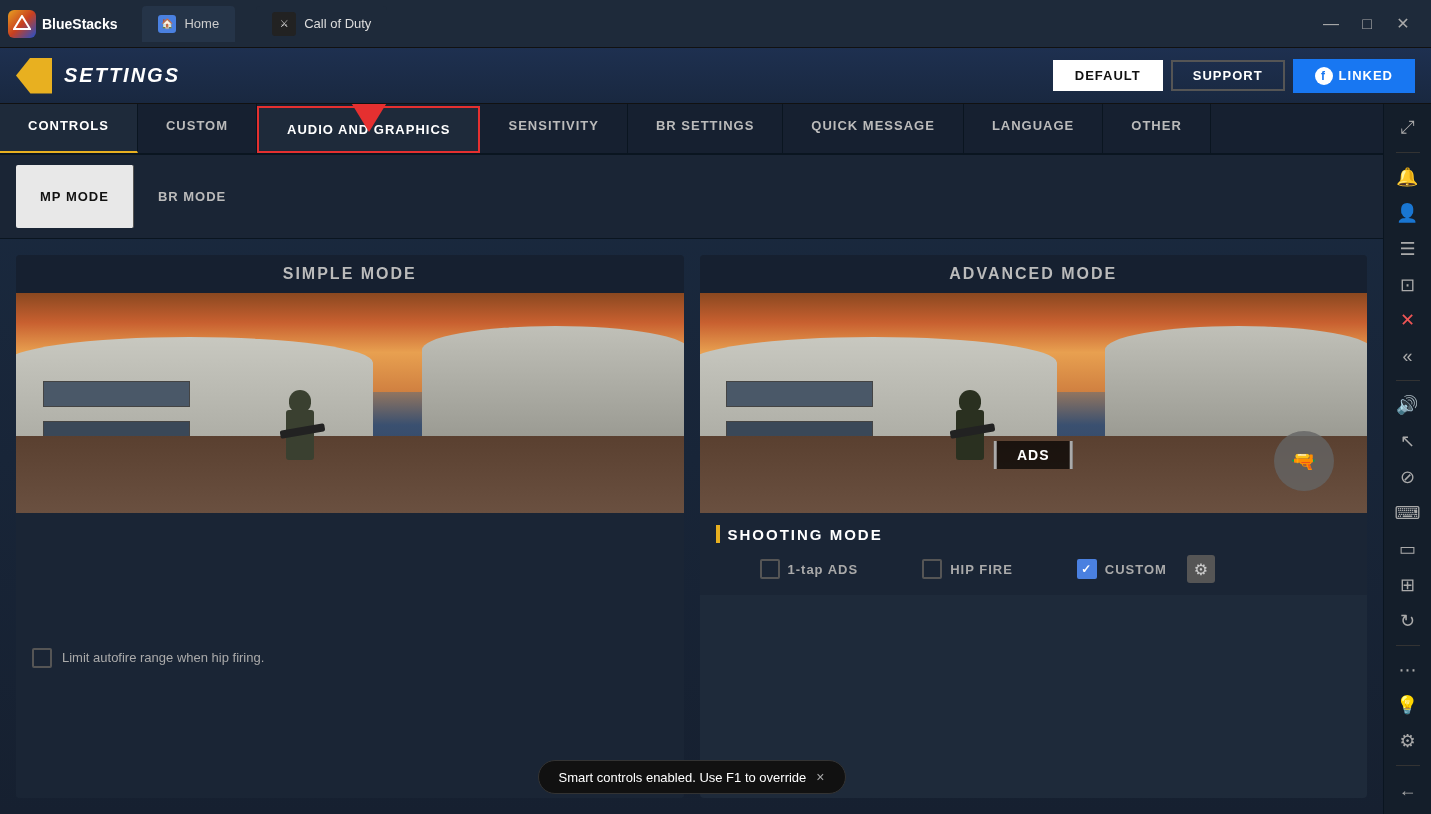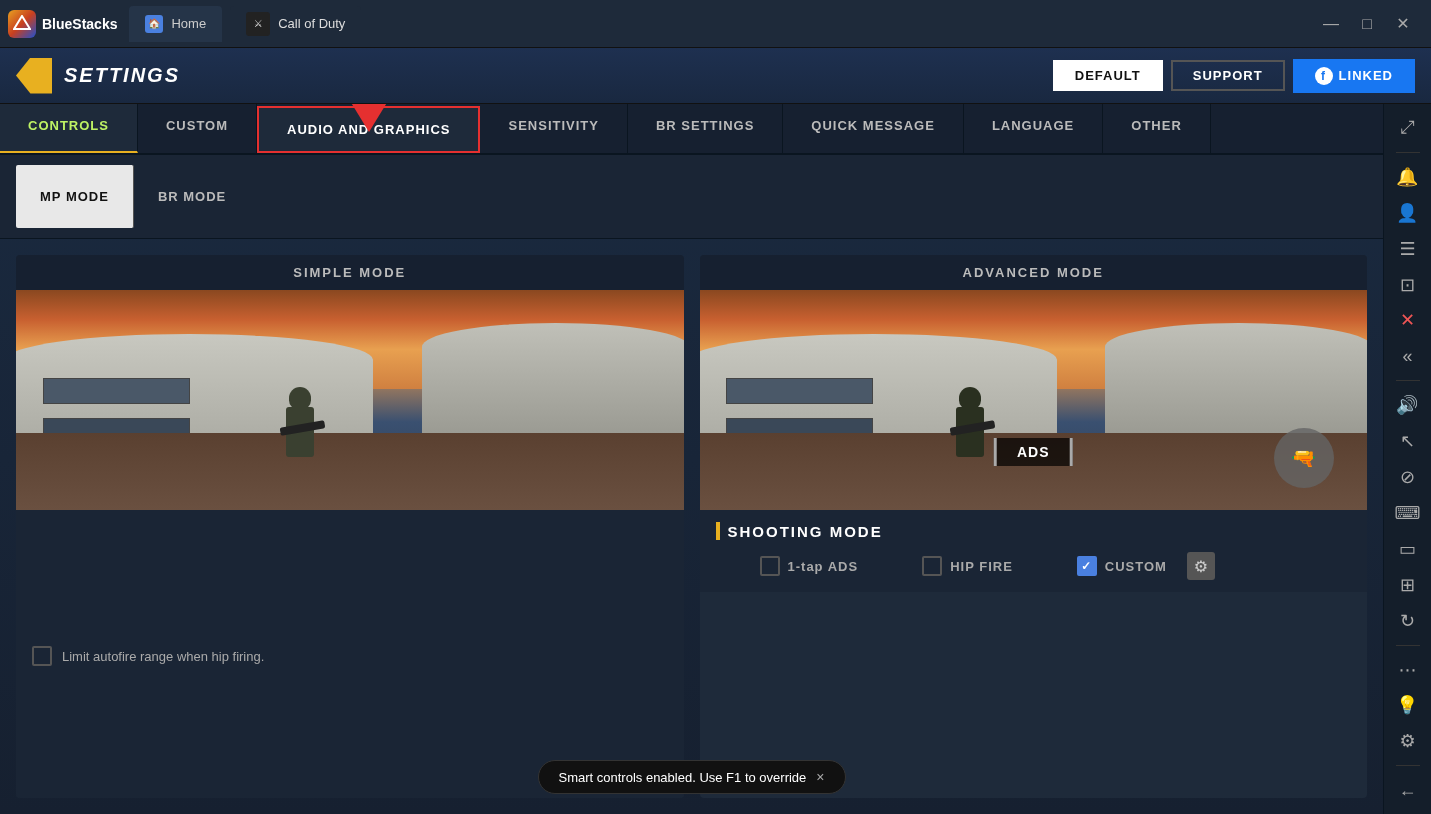--- a/index.html
+++ b/index.html
@@ -20,21 +20,21 @@
       background: #1e2a3a;
       height: 48px;
       min-height: 48px;
       padding: 0 8px;
       border-bottom: 1px solid #111;
     }
     .title-bar-left {
       display: flex;
       align-items: center;
       flex: 1;
-      gap: 4px;
+      gap: 17px;
     }
     .bs-logo {
       display: flex;
       align-items: center;
       gap: 6px;
       margin-right: 8px;
     }
     .bs-logo-icon {
       width: 28px;
       height: 28px;
@@ -224,21 +224,21 @@
       color: #bbb;
       font-size: 13px;
       font-weight: bold;
       letter-spacing: 1px;
       cursor: pointer;
       border-right: 1px solid #0a1520;
       white-space: nowrap;
     }
     .nav-tab.active {
       background: #1e2a3a;
-      color: #bef264;
+      color: #ffffff;
       border-bottom: 2px solid #e8b020;
     }
     .nav-tab.highlighted {
       border: 2px solid #e53030;
       color: #fff;
       background: #1e2a3a;
     }
 
     
     .sub-tabs {
@@ -278,21 +278,21 @@
       background: #1e2a3a;
       border-radius: 4px;
       display: flex;
       flex-direction: column;
       overflow: hidden;
     }
 
     .mode-title {
       text-align: center;
       color: #bbb;
-      font-size: 13px;
+      font-size: 16px;
       font-weight: bold;
       letter-spacing: 2px;
       padding: 10px;
       background: #162030;
     }
 
     .mode-preview {
       width: 100%;
       height: 220px;
       position: relative;

